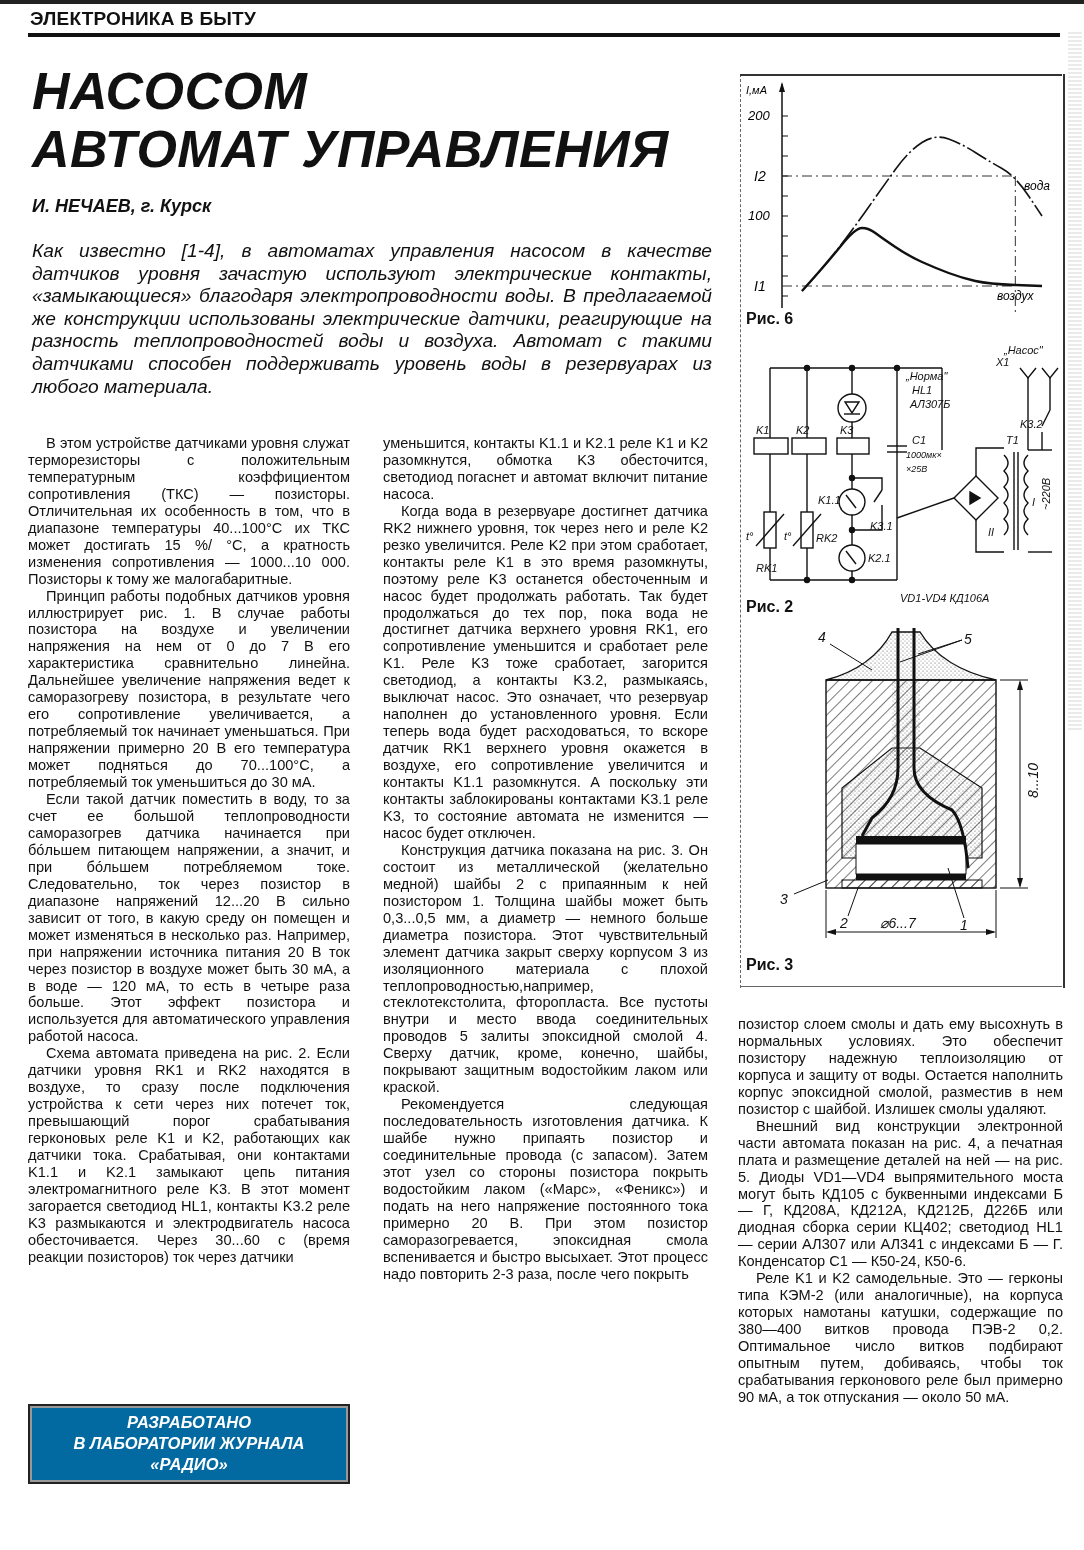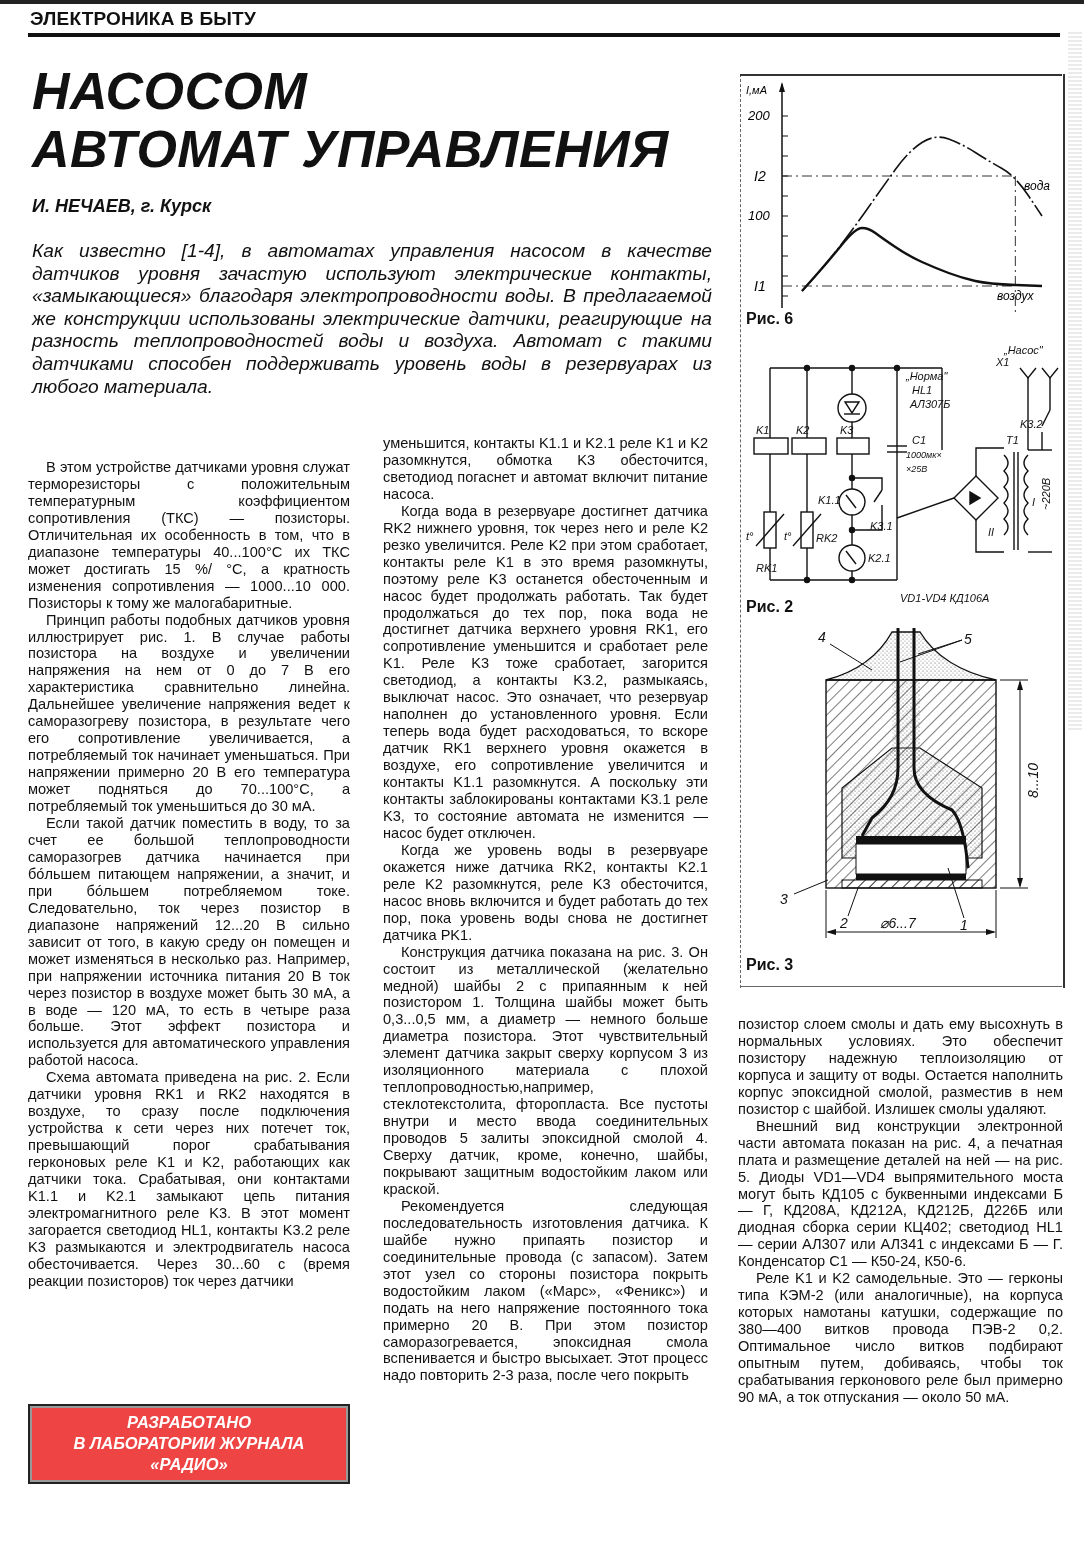--- a/index.html
+++ b/index.html
@@ -5,24 +5,24 @@
   html, body { margin:0; padding:0; background:#fff; }
   body { width:1084px; height:1550px; position:relative; overflow:hidden; color:#111; font-family:"Liberation Sans", sans-serif; }
   .topline { position:absolute; left:0; top:0; width:1084px; height:4px; background:#222; }
   .rubric { position:absolute; left:30px; top:8px; font-size:19px; font-weight:bold; letter-spacing:0.2px; }
   .rubric-rule { position:absolute; left:28px; top:33px; width:1032px; height:4px; background:#111; }
   .title { position:absolute; left:32px; top:62px; font-size:52px; font-weight:bold; font-style:italic; line-height:58px; letter-spacing:0.5px; }
   .author { position:absolute; left:32px; top:196px; font-size:18px; font-weight:bold; font-style:italic; }
   .lead { position:absolute; left:32px; top:240px; width:680px; font-size:19.2px; font-style:italic; line-height:22.6px; text-align:justify; }
   .col { position:absolute; font-size:14.6px; line-height:16.95px; text-align:justify; hyphens:manual; }
   .col p { margin:0; text-indent:18px; }
-  .col1 { left:28px; top:435px; width:322px;margin-top:24px; }
+  .col1 { left:28px; top:435px; width:322px; }
   .col2 { left:383px; top:435px; width:325px; }
   .col3 { left:738px; top:1016px; width:325px; }
-  .lab-box { position:absolute; left:28px; top:1404px; width:322px; height:80px; background:#ef4444; border:2px solid #222; box-shadow:inset 0 0 0 2px #999; color:#fff; text-align:center; font-weight:bold; font-style:italic; font-size:16.5px; line-height:21px; padding-top:6px; box-sizing:border-box; }
+  .lab-box { position:absolute; left:28px; top:1404px; width:322px; height:80px; background:#0369a1; border:2px solid #222; box-shadow:inset 0 0 0 2px #999; color:#fff; text-align:center; font-weight:bold; font-style:italic; font-size:16.5px; line-height:21px; padding-top:6px; box-sizing:border-box; }
   .footer { position:absolute; left:28px; top:1508px;margin-top:44px; }
   .page-num { font-size:21px; font-weight:bold; }
   .issue { font-size:11.5px; margin-left:8px; }
   .fig-frame { position:absolute; left:740px; top:74px; width:322px; height:914px; border-left:1px dashed #666; border-right:2px solid #333; }
   .fig-top-rule { position:absolute; left:740px; top:74px; width:322px; height:2px; background:#333; }
   .fig-bottom-rule { position:absolute; left:740px; top:986px; width:322px; height:1px; background:#666; }
   .fig { position:absolute; }
   .fig svg text { font-family:"Liberation Sans", sans-serif; font-style:italic; }
   .fig-cap { position:absolute; font-size:16px; font-weight:bold; }
   .edge-noise { position:absolute; left:1068px; top:30px; width:14px; height:700px; background:repeating-linear-gradient(0deg, #ddd 0 2px, #fff 2px 4px); opacity:0.6; }
@@ -44,21 +44,20 @@
 <div class="col col1">
   <p>В этом устройстве датчиками уровня служат терморезисторы с положительным температурным коэффициентом сопротивления (ТКС) — позисторы. Отличительная их особенность в том, что в диапазоне температуры 40...100°С их ТКС может достигать 15 %/ °С, а кратность изменения сопротивления — 1000...10 000. Позисторы к тому же малогабаритные.</p>
   <p>Принцип работы подобных датчиков уровня иллюстрирует рис. 1. В случае работы позистора на воздухе и увеличении напряжения на нем от 0 до 7 В его характеристика сравнительно линейна. Дальнейшее увеличение напряжения ведет к саморазогреву позистора, в результате чего его сопротивление увеличивается, а потребляемый ток начинает уменьшаться. При напряжении примерно 20 В его температура может подняться до 70...100°С, а потребляемый ток уменьшиться до 30 мА.</p>
   <p>Если такой датчик поместить в воду, то за счет ее большой теплопроводности саморазогрев датчика начинается при бо́льшем питающем напряжении, а значит, и при бо́льшем потребляемом токе. Следовательно, ток через позистор в диапазоне напряжений 12...20 В сильно зависит от того, в какую среду он помещен и может изменяться в несколько раз. Например, при напряжении источника питания 20 В ток через позистор в воздухе может быть 30 мА, а в воде — 120 мА, то есть в четыре раза больше. Этот эффект позистора и используется для автоматического управления работой насоса.</p>
   <p>Схема автомата приведена на рис. 2. Если датчики уровня RK1 и RK2 находятся в воздухе, то сразу после подключения устройства к сети через них потечет ток, превышающий порог срабатывания герконовых реле K1 и K2, работающих как датчики тока. Срабатывая, они контактами K1.1 и K2.1 замыкают цепь питания электромагнитного реле K3. В этот момент загорается светодиод HL1, контакты K3.2 реле K3 размыкаются и электродвигатель насоса обесточивается. Через 30...60 с (время реакции позисторов) ток через датчики</p>
 </div>
 
 <div class="col col2">
   <p style="text-indent:0">уменьшится, контакты K1.1 и K2.1 реле K1 и K2 разомкнутся, обмотка K3 обесточится, светодиод погаснет и автомат включит питание насоса.</p>
   <p>Когда вода в резервуаре достигнет датчика RK2 нижнего уровня, ток через него и реле K2 резко увеличится. Реле K2 при этом сработает, контакты реле K1 в это время разомкнуты, поэтому реле K3 останется обесточенным и насос будет продолжать работать. Так будет продолжаться до тех пор, пока вода не достигнет датчика верхнего уровня RK1, его сопротивление уменьшится и сработает реле K1. Реле K3 тоже сработает, загорится светодиод, а контакты K3.2, размыкаясь, выключат насос. Это означает, что резервуар наполнен до установленного уровня. Если теперь вода будет расходоваться, то вскоре датчик RK1 верхнего уровня окажется в воздухе, его сопротивление увеличится и контакты K1.1 разомкнутся. А поскольку эти контакты заблокированы контактами K3.1 реле K3, то состояние автомата не изменится — насос будет отключен.</p>
-  <p>Когда же уровень воды в резервуаре окажется ниже датчика RK2, контакты K2.1 реле K2 разомкнутся, реле K3 обесточится, насос вновь включится и будет работать до тех пор, пока уровень воды снова не достигнет датчика PK1.</p>
   <p>Конструкция датчика показана на рис. 3. Он состоит из металлической (желательно медной) шайбы 2 с припаянным к ней позистором 1. Толщина шайбы может быть 0,3...0,5 мм, а диаметр — немного больше диаметра позистора. Этот чувствительный элемент датчика закрыт сверху корпусом 3 из изоляционного материала с плохой теплопроводностью,например, стеклотекстолита, фторопласта. Все пустоты внутри и место ввода соединительных проводов 5 залиты эпоксидной смолой 4. Сверху датчик, кроме, конечно, шайбы, покрывают защитным водостойким лаком или краской.</p>
   <p>Рекомендуется следующая последовательность изготовления датчика. К шайбе нужно припаять позистор и соединительные провода (с запасом). Затем этот узел со стороны позистора покрыть водостойким лаком («Марс», «Феникс») и подать на него напряжение постоянного тока примерно 20 В. При этом позистор саморазогревается, эпоксидная смола вспенивается и быстро высыхает. Этот процесс надо повторить 2-3 раза, после чего покрыть</p>
 </div>
 
 <div class="col col3">
   <p style="text-indent:0">позистор слоем смолы и дать ему высохнуть в нормальных условиях. Это обеспечит позистору надежную теплоизоляцию от корпуса и защиту от воды. Остается наполнить корпус эпоксидной смолой, разместив в нем позистор с шайбой. Излишек смолы удаляют.</p>
   <p>Внешний вид конструкции электронной части автомата показан на рис. 4, а печатная плата и размещение деталей на ней — на рис. 5. Диоды VD1—VD4 выпрямительного моста могут быть КД105 с буквенными индексами Б — Г, КД208А, КД212А, КД212Б, Д226Б или диодная сборка серии КЦ402; светодиод HL1 — серии АЛ307 или АЛ341 с индексами Б — Г. Конденсатор С1 — К50-24, К50-6.</p>
   <p>Реле K1 и K2 самодельные. Это — герконы типа КЭМ-2 (или аналогичные), на корпуса которых намотаны катушки, содержащие по 380—400 витков провода ПЭВ-2 0,2. Оптимальное число витков подбирают опытным путем, добиваясь, чтобы ток срабатывания герконового реле был примерно 90 мА, а ток отпускания — около 50 мА.</p>
 </div>
 

